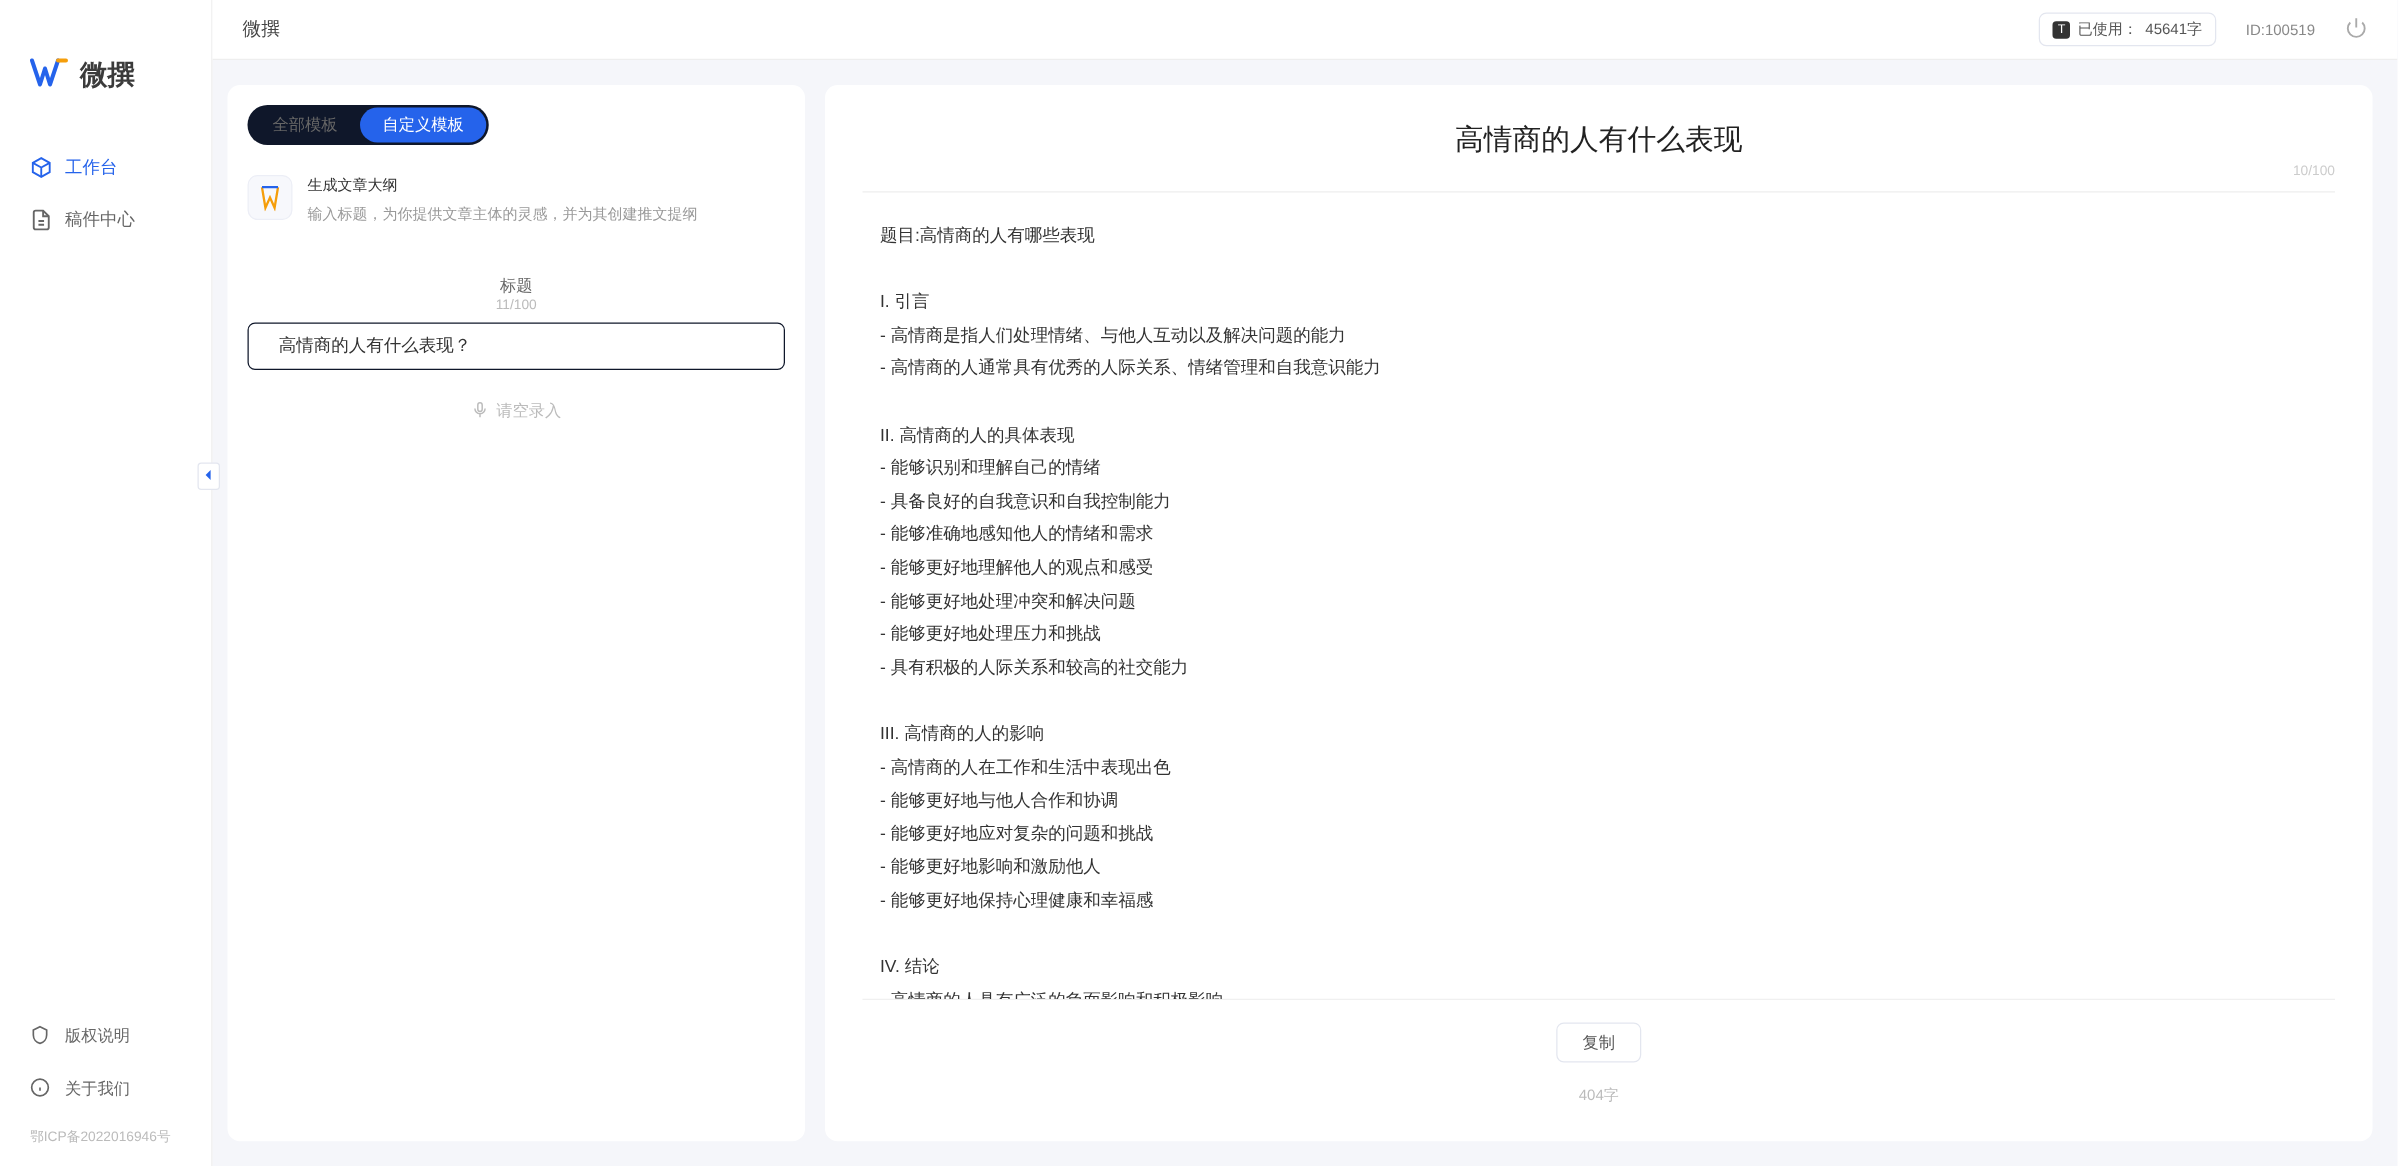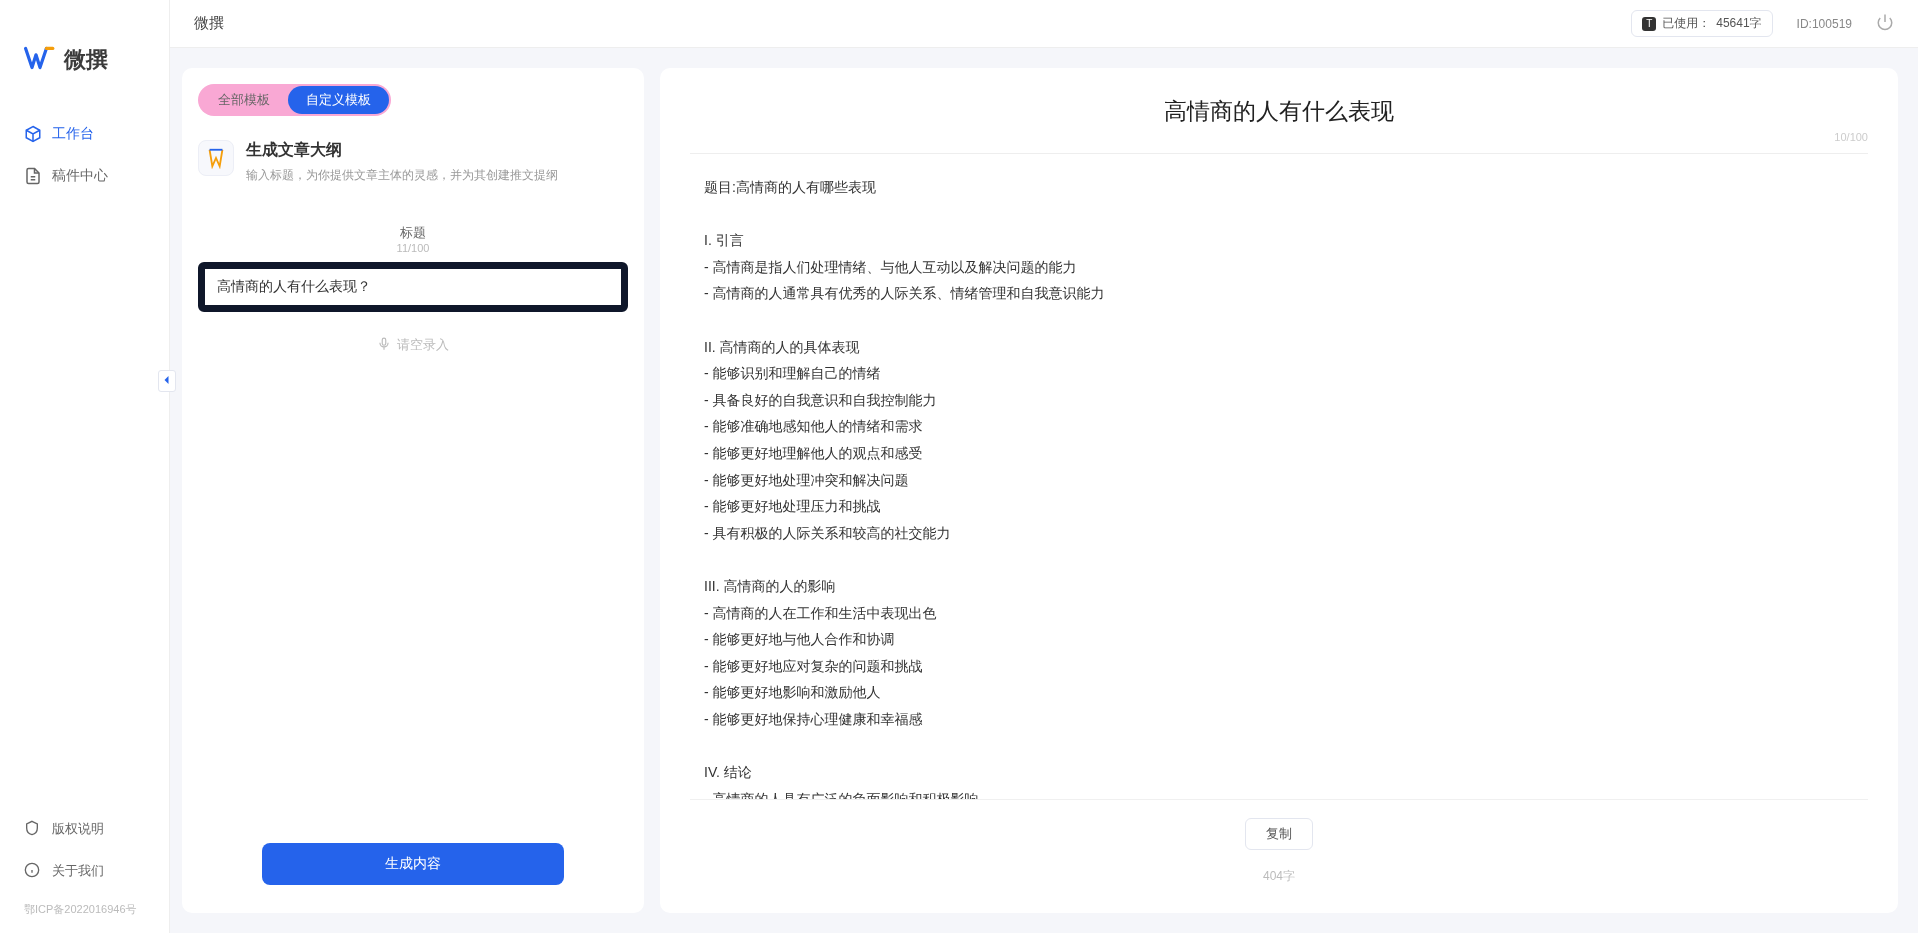--- a/index.html
+++ b/index.html
@@ -37,35 +37,35 @@
     
     
     .content { flex: 1; display: flex; gap: 16px; padding: 20px 20px 20px 12px; overflow: hidden; }
     
     .panel { background: #fff; border-radius: 10px; display: flex; flex-direction: column; }
     .panel-left { width: 462px; }
     .panel-right { flex: 1; }
     
     
     .tabs-row { padding: 16px 16px 12px; }
-    .tabs { display: inline-flex; background: #f9a8d4; border-radius: 999px; padding: 2px; }
+    .tabs { display: inline-flex; background: #0f172a; border-radius: 999px; padding: 2px; }
     .tab { padding: 5px 18px; border-radius: 999px; font-size: 13px; color: #666; cursor: pointer; }
     .tab.active { background: #2563eb; color: #fff; }
     
     .template-card { display: flex; gap: 12px; padding: 12px 16px 16px; }
     .template-icon { width: 36px; height: 36px; border-radius: 8px; background: #f7f8fc; border: 1px solid #eceef6; display: flex; align-items: center; justify-content: center; }
-    .template-title { font-size: 16px; font-weight: 700; color: #333; margin-bottom: 6px; }
+    .template-title { font-size: 12px; font-weight: 400; color: #333; margin-bottom: 6px; }
     .template-desc { font-size: 12px; color: #999; }
     
     .form-section { padding: 8px 16px; }
     .label-row { display: flex; justify-content: space-between; align-items: center; margin-bottom: 8px; margin-top: 16px; flex-direction: column; }
     .form-label { font-size: 13px; color: #666; }
     .char-count { font-size: 11px; color: #bbb; }
     
-    .input-box { border: 7px solid #0f172a; border-radius: 6px; padding: 10px 12px; font-size: 14px; color: #333; width: 100%; outline: none; }
+    .input-box { border: 1px solid #0f172a; border-radius: 6px; padding: 10px 24px; font-size: 14px; color: #333; width: 100%; outline: none; }
     
     .voice-input { display: flex; align-items: center; justify-content: center; gap: 6px; margin-top: 24px; color: #bbb; font-size: 13px; cursor: pointer; }
     
     .generate-btn-wrap { margin-top: auto; padding: 24px 80px 28px; }
     .generate-btn { width: 100%; padding: 12px 0; background: #2563eb; color: #fff; border: none; border-radius: 8px; font-size: 14px; cursor: pointer; }
     
     
     .result-header { padding: 28px 40px 26px; text-align: center; position: relative; border-bottom: 1px solid #eee; margin: 0 30px; }
     .result-title { font-size: 23px; font-family: "Songti SC", serif; color: #222; }
     .result-count { position: absolute; right: 0; bottom: 10px; font-size: 11px; color: #ccc; }
@@ -194,23 +194,20 @@
             <span>
               <svg viewBox="0 0 24 24" width="14" height="14" fill="none" stroke="currentColor" stroke-width="2">
                   <rect x="9" y="2" width="6" height="12" rx="3"></rect>
                   <path d="M5 10a7 7 0 0 0 14 0M12 17v5"></path>
                 </svg>
             </span>
             <span>请空录入</span>
           </div>
         </div>
 
-        <div class="generate-btn-wrap">
-          <button class="generate-btn">生成内容</button>
-        </div>
       </section>
 
       <section class="panel panel-right">
         <div class="result-header">
           <div class="result-title">高情商的人有什么表现</div>
           <div class="result-count">10/100</div>
         </div>
         <div class="result-body">题目:高情商的人有哪些表现
 
 I. 引言

